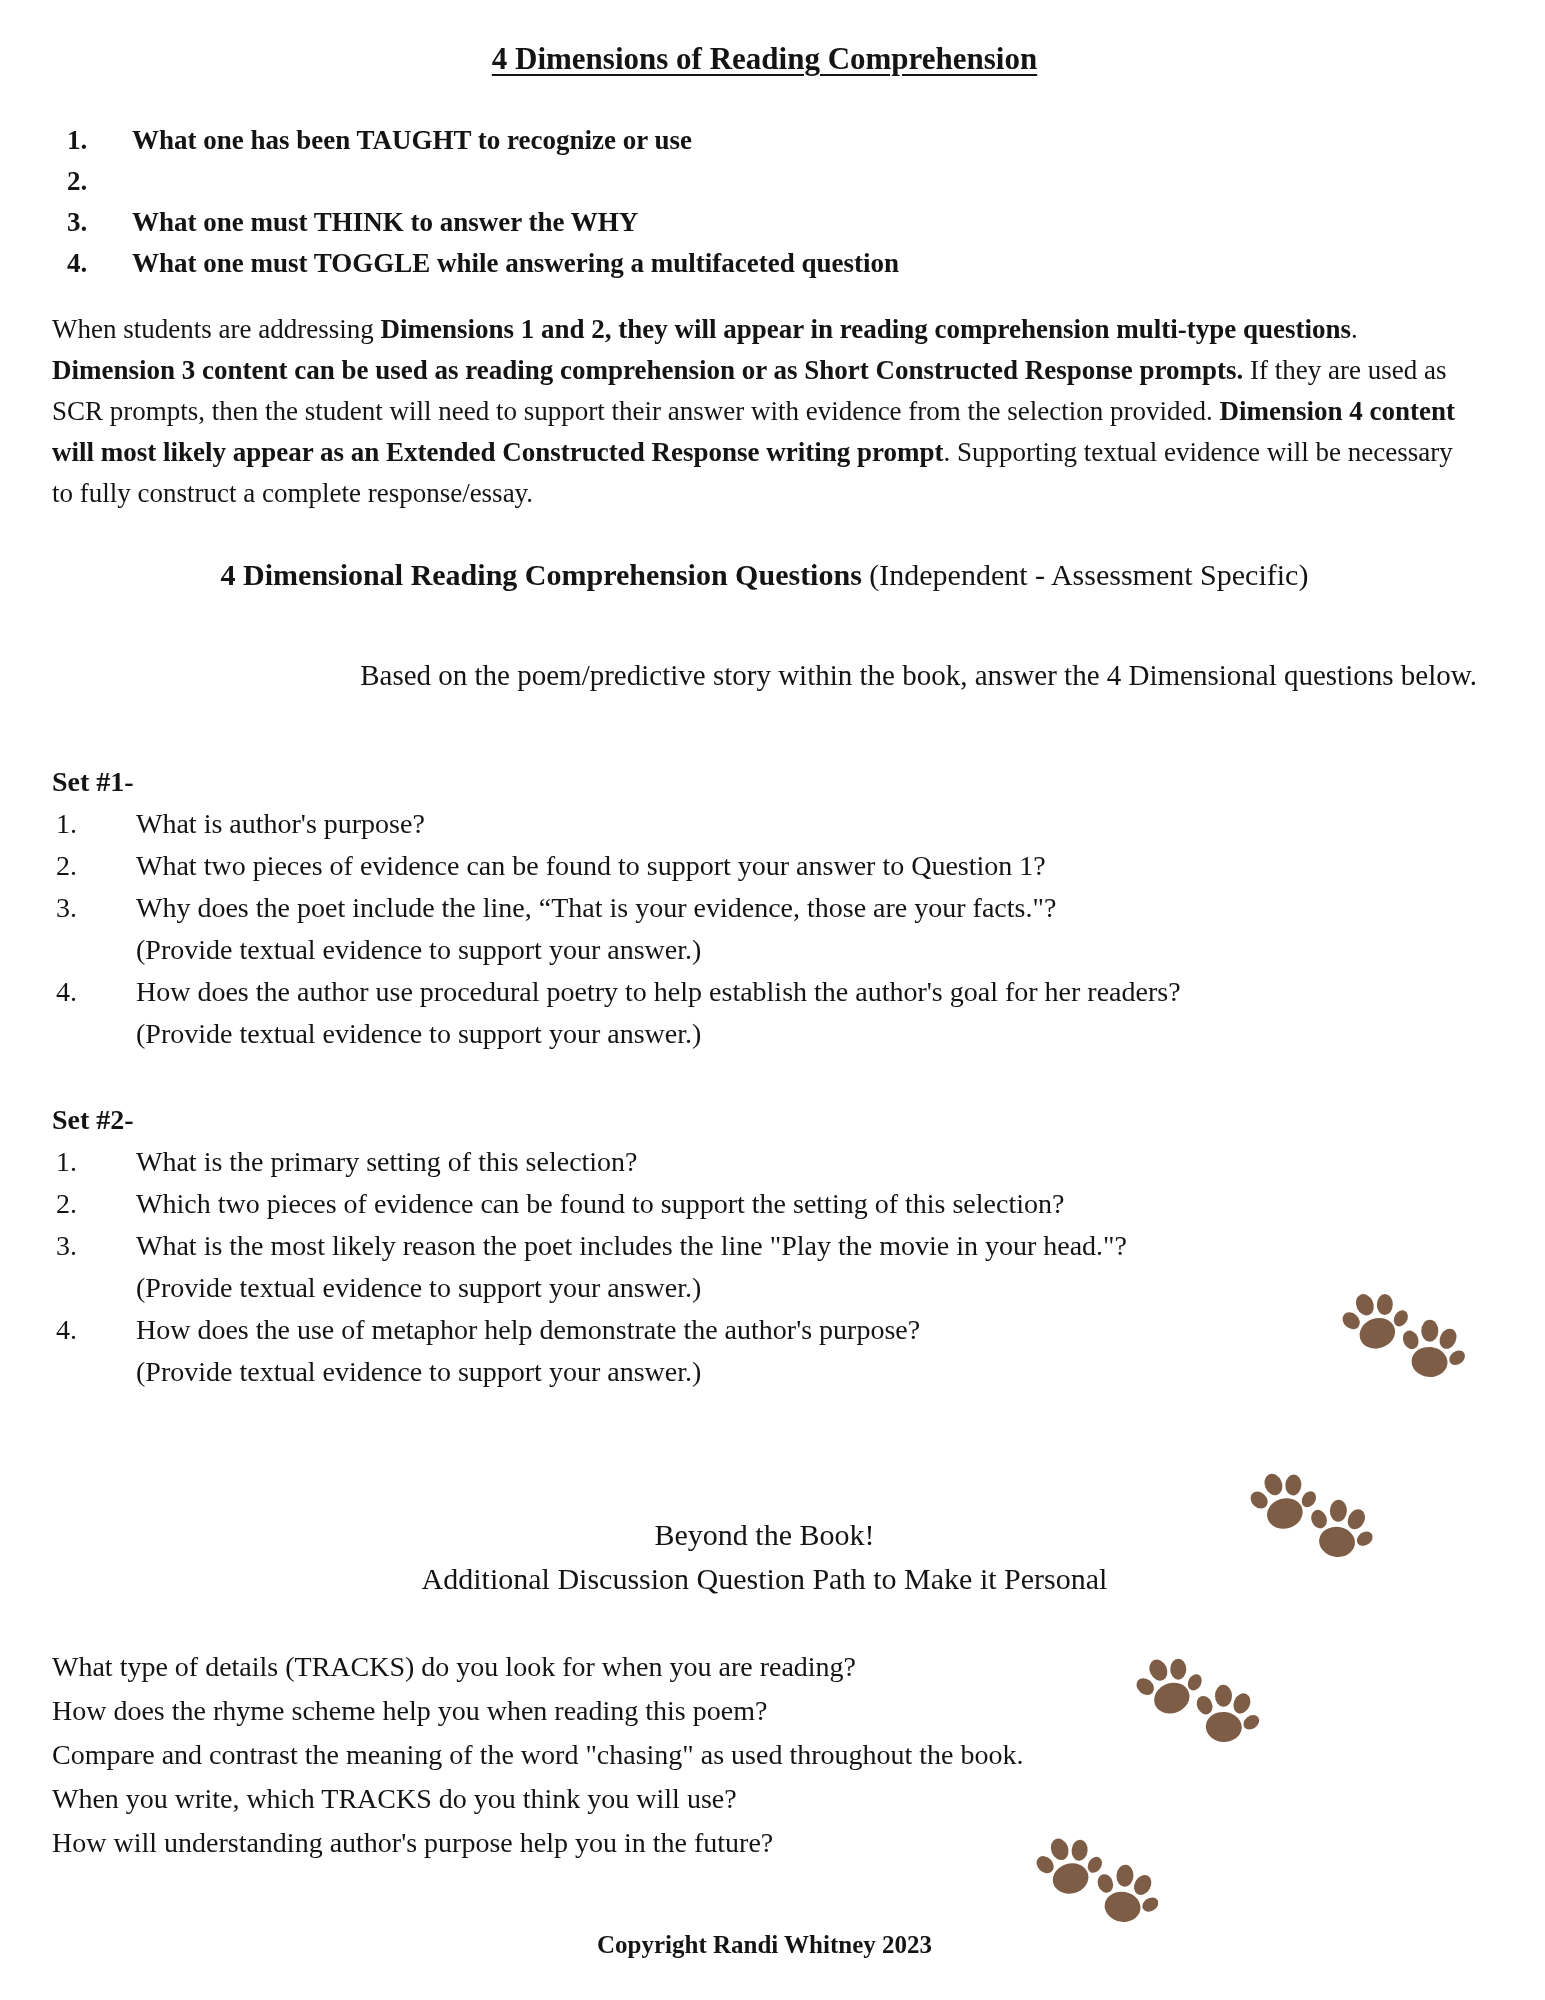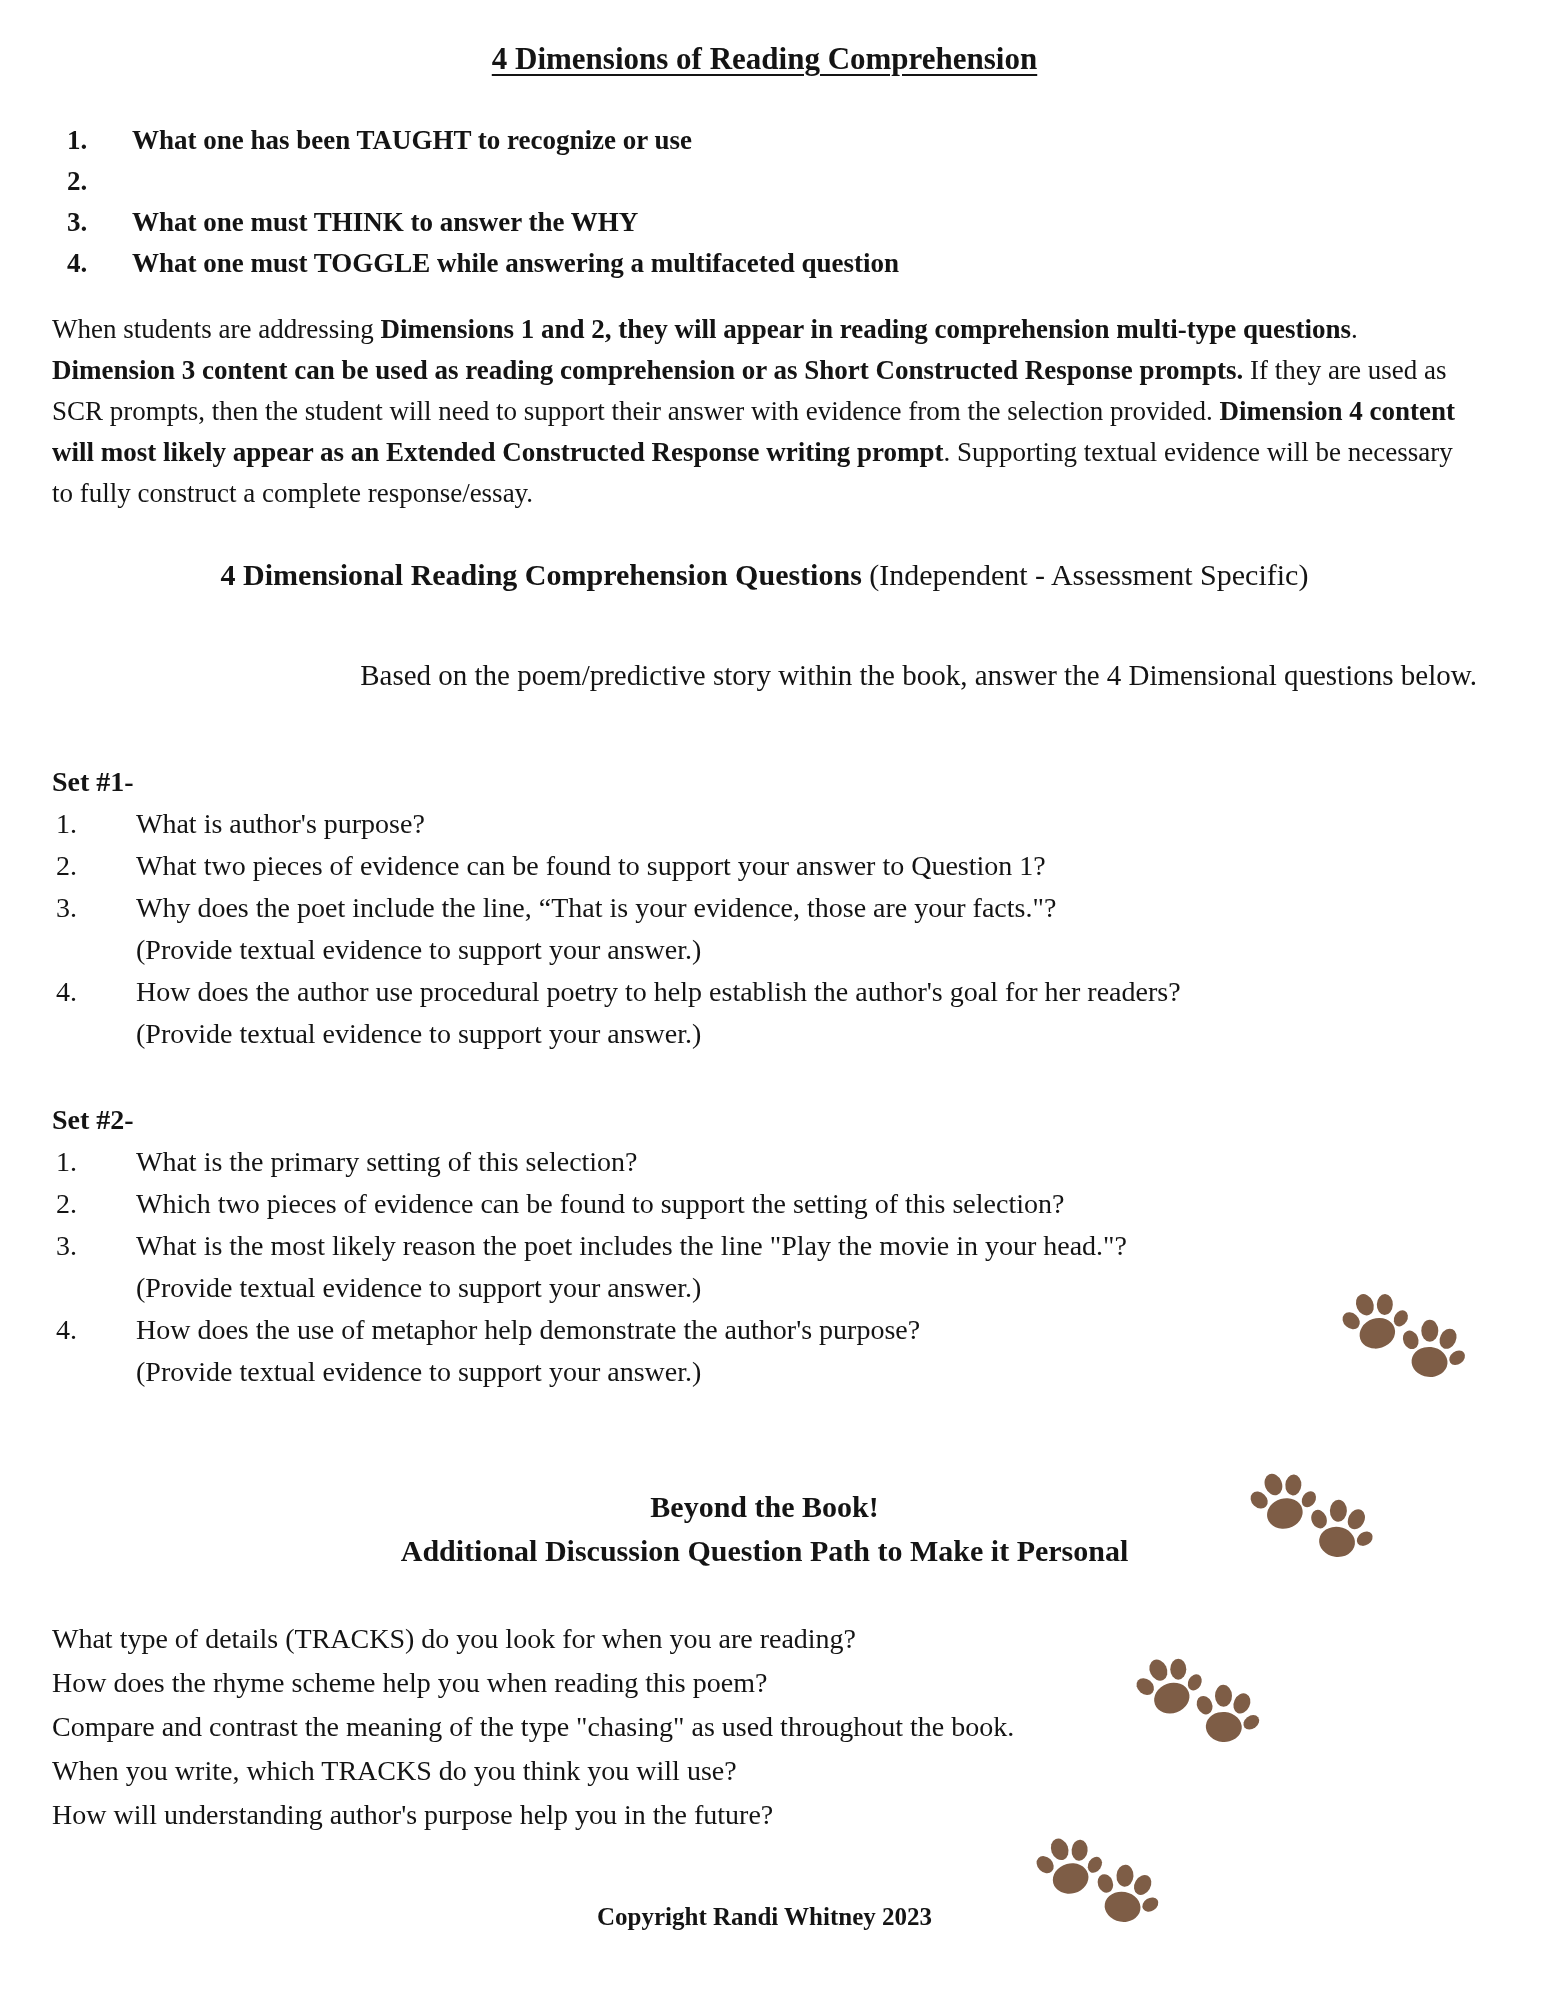--- a/index.html
+++ b/index.html
@@ -18,21 +18,21 @@
   .intro .b{font-weight:bold;}
   .sec-head{margin-top:40px;text-align:center;font-size:30px;line-height:42px;}
   .sec-head .bold{font-weight:bold;}
   .based{margin-top:58px;text-align:right;font-size:29px;line-height:42px;}
   .set-label{margin-top:65px;font-size:28px;font-weight:bold;line-height:42px;}
   .set-label.second{margin-top:44px;}
   .qlist{font-size:28px;}
   .qrow{display:flex;line-height:42px;}
   .qrow .num{flex:0 0 84px;box-sizing:border-box;padding-left:4px;}
   .qrow .qtxt{flex:1;}
-  .beyond{margin-top:92px;text-align:center;font-size:30px;font-weight:bold;line-height:44px;}
+  .beyond{margin-top:120px;text-align:center;font-size:30px;font-weight:normal;line-height:44px;}
   .discussion{margin-top:44px;font-size:28px;line-height:44px;}
   .copyright{margin-top:62px;text-align:center;font-size:25px;font-weight:bold;line-height:36px;}
   .paws{position:absolute;width:130px;height:110px;}
   .paws svg{width:100%;height:100%;}
   .paws use{fill:var(--paw,#7e5d46);}
   .paws1{left:1338px;top:1283px;}
   .paws2{left:1246px;top:1463px;}
   .paws3{left:1132px;top:1648px;}
   .paws4{left:1032px;top:1828px;}
   .svgdefs{position:absolute;width:0;height:0;}
@@ -141,21 +141,21 @@
     </div>
 
   <div class="beyond">
     <div>Beyond the Book!</div>
     <div>Additional Discussion Question Path to Make it Personal</div>
   </div>
 
   <div class="discussion">
       <div>What type of details (TRACKS) do you look for when you are reading?</div>
       <div>How does the rhyme scheme help you when reading this poem?</div>
-      <div>Compare and contrast the meaning of the type "chasing" as used throughout the book.</div>
+      <div>Compare and contrast the meaning of the word "chasing" as used throughout the book.</div>
       <div>When you write, which TRACKS do you think you will use?</div>
       <div>How will understanding author's purpose help you in the future?</div>
     </div>
 
   <div class="copyright">Copyright Randi Whitney 2023</div>
 
 </div>
 
 <div class="paws paws1">
   <svg viewBox="0 0 130 110">

